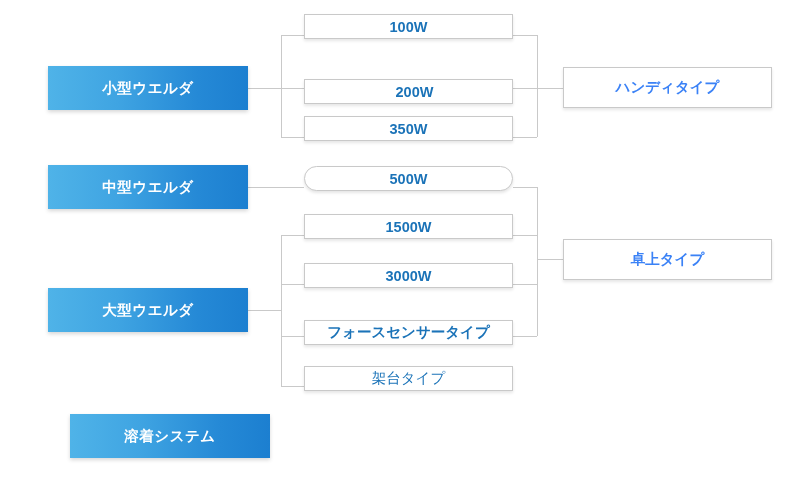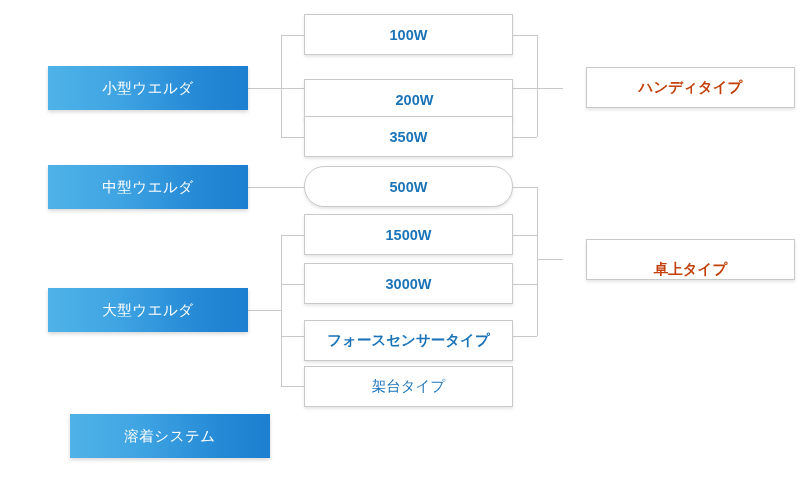--- a/index.html
+++ b/index.html
@@ -27,49 +27,49 @@
     z-index: 3;
   }
   
   .cat {
     width: 200px;
     height: 44px;
     left: 48px;
     background: linear-gradient(to right, #4FB3E8 0%, #3FA4E2 35%, #2589D6 75%, #1C7FD0 100%);
     color: #ffffff;
     font-size: 14.5px;
-    font-weight: normal;
+    font-weight: bold;
     letter-spacing: 0.5px;
     box-shadow: 0 2px 4px rgba(0,0,0,0.16);
     border: none;
   }
   
   .spec {
     width: 209px;
-    height: 41px;
+    height: 25px;
     left: 304px;
     background: #ffffff;
     border: 1px solid #c9c9c9;
     color: #1B73B8;
     font-size: 14.5px;
     font-weight: bold;
     box-shadow: 0 2px 3px rgba(0,0,0,0.10);
   }
   .spec.normal-weight {
     font-weight: normal;
     font-size: 14.5px;
   }
   
   .type {
     width: 209px;
     height: 41px;
-    left: 586px;
+    left: 563px;
     background: #ffffff;
     border: 1px solid #c9c9c9;
-    color: #c2410c;
+    color: #3b82f6;
     font-size: 14.5px;
     font-weight: bold;
     box-shadow: 0 2px 3px rgba(0,0,0,0.10);
   }
   
   .line {
     position: absolute;
     background: #c9c9c9;
     z-index: 1;
   }
@@ -145,17 +145,17 @@
   <div class="node spec" style="top:320px;">
     <span>フォースセンサータイプ</span>
   </div>
   <div class="node spec normal-weight" style="top:366px;">
     <span>架台タイプ</span>
   </div>
 
   <div class="node type" style="top:67px;">
     <span>ハンディタイプ</span>
   </div>
-  <div class="node type" style="top:239px;align-items:flex-end;">
+  <div class="node type" style="top:239px;">
     <span>卓上タイプ</span>
   </div>
 
 </div>
 
 </body></html>

